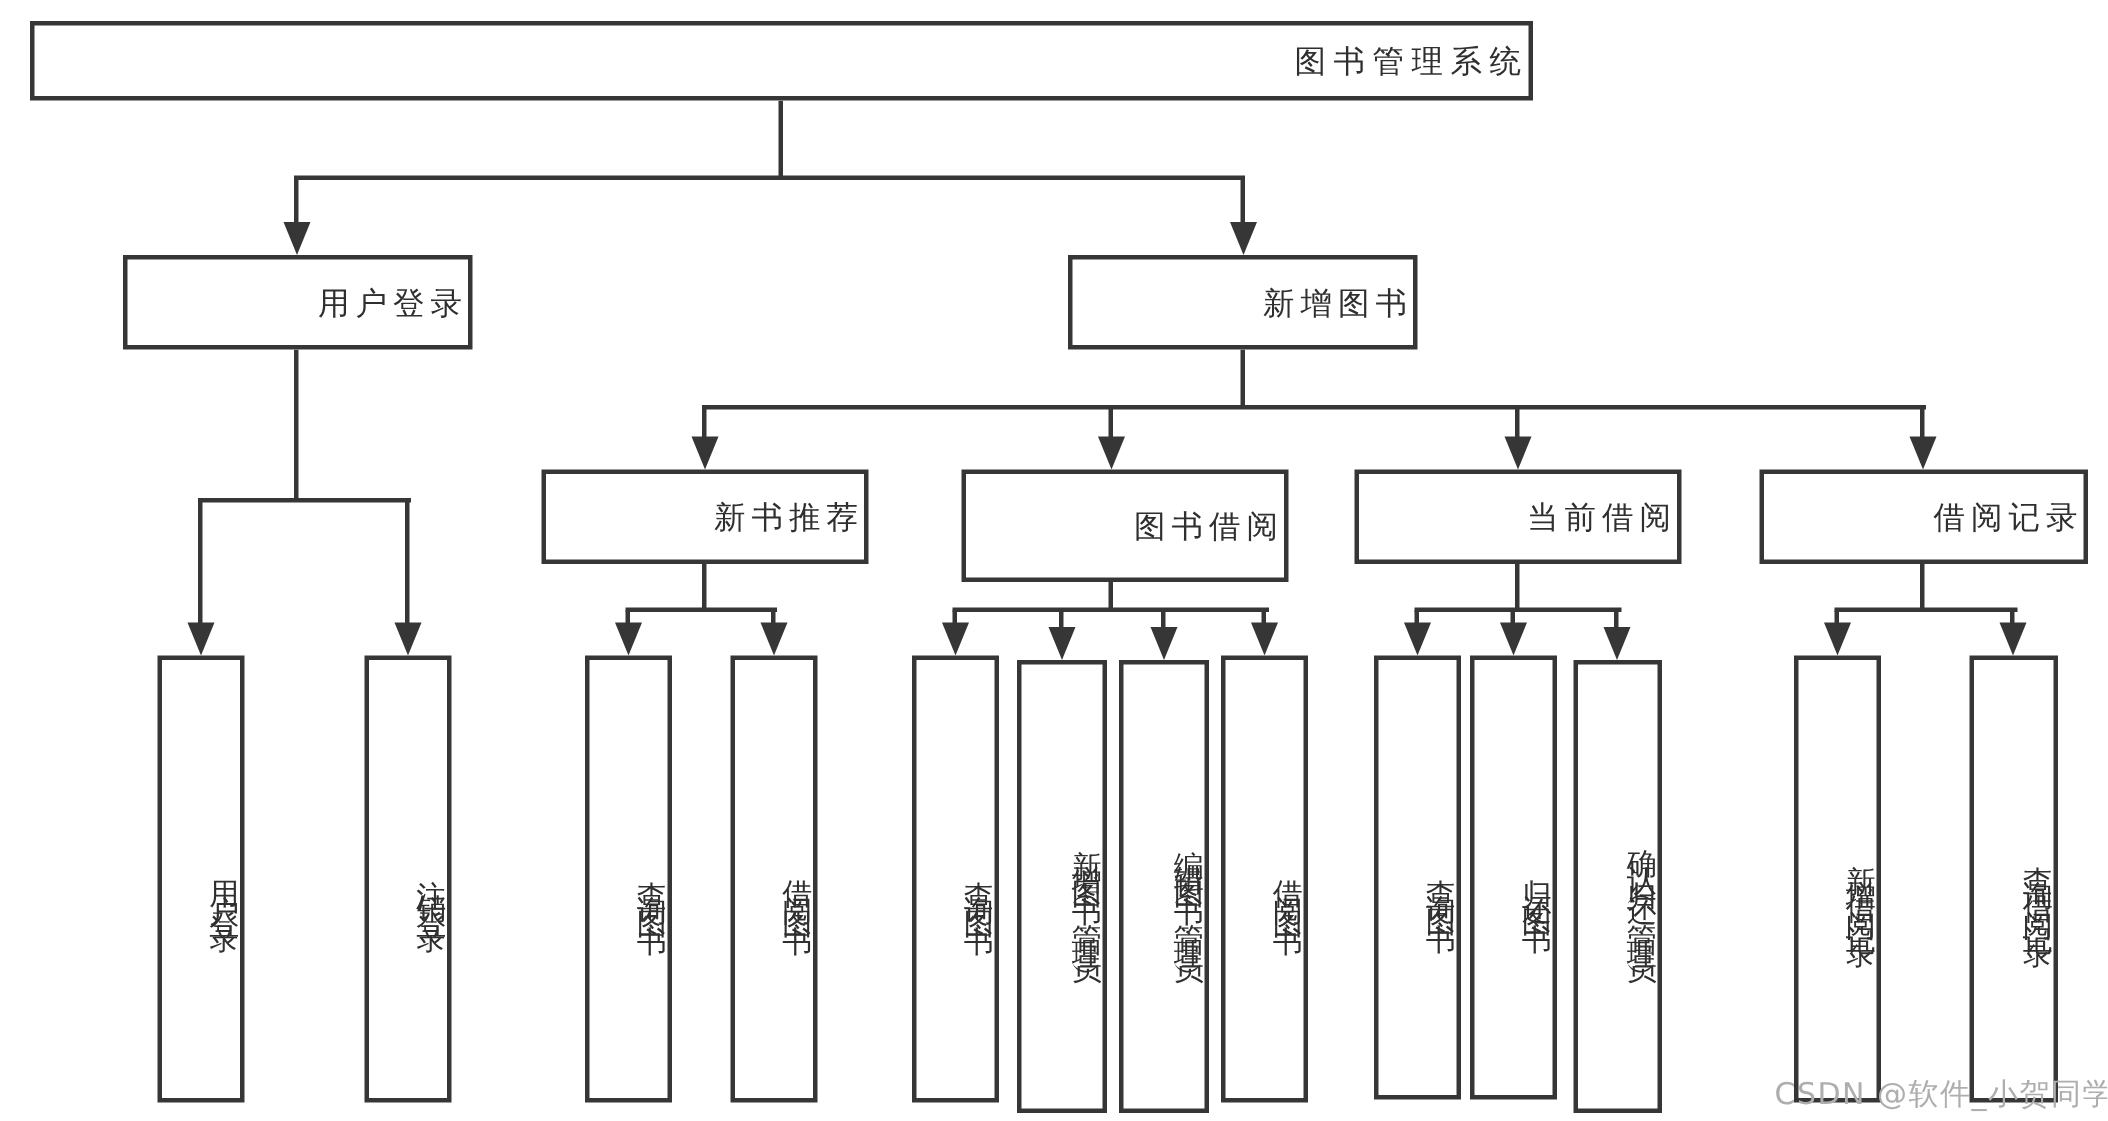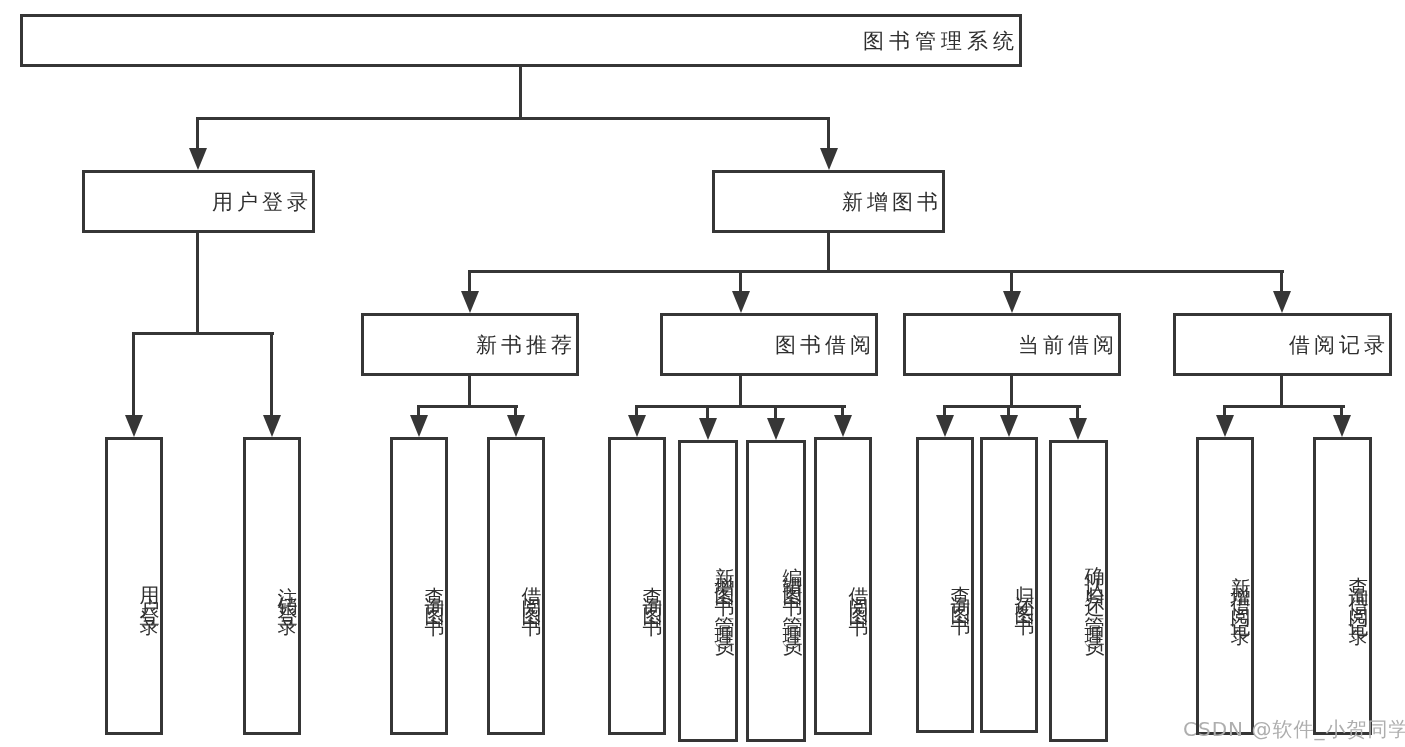--- a/index.html
+++ b/index.html
@@ -97,21 +97,21 @@
   <div class="box" style="left:82px;top:170px;width:233px;height:63px">
     <span class="hlabel">用户登录</span>
   </div>
   <div class="box" style="left:712px;top:170px;width:233px;height:63px">
     <span class="hlabel">新增图书</span>
   </div>
 
   <div class="box" style="left:361px;top:313px;width:218px;height:63px">
     <span class="hlabel">新书推荐</span>
   </div>
-  <div class="box" style="left:660px;top:313px;width:218px;height:63px">
+  <div class="box" style="left:641px;top:313px;width:218px;height:75px">
     <span class="hlabel">图书借阅</span>
   </div>
   <div class="box" style="left:903px;top:313px;width:218px;height:63px">
     <span class="hlabel">当前借阅</span>
   </div>
   <div class="box" style="left:1173px;top:313px;width:219px;height:63px">
     <span class="hlabel">借阅记录</span>
   </div>
 
   <div class="box" style="left:105px;top:437px;width:58px;height:298px">

